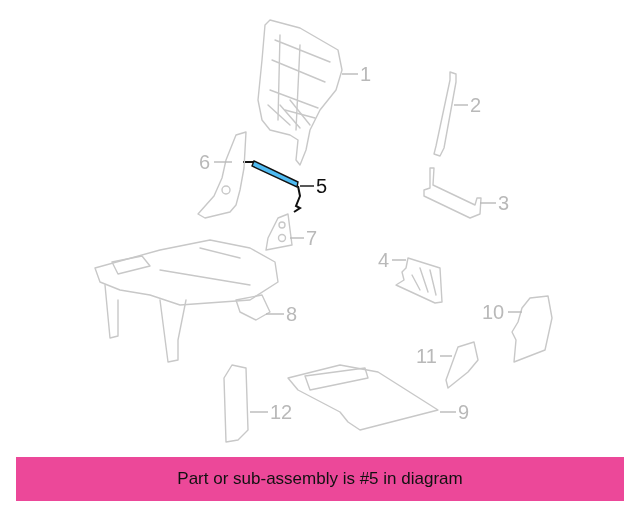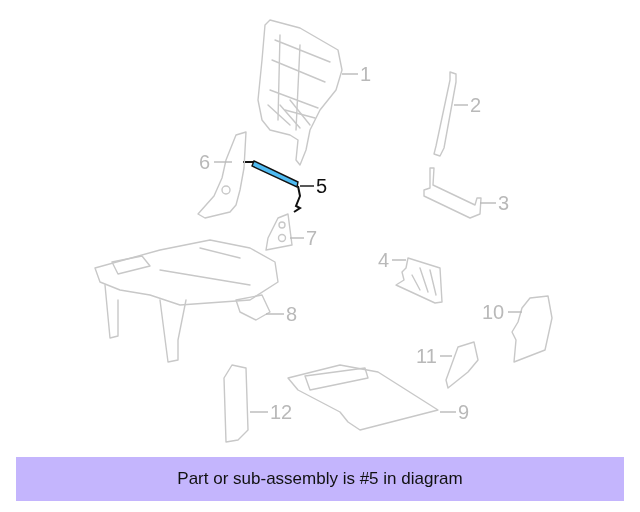--- a/index.html
+++ b/index.html
@@ -2,21 +2,21 @@
 <html><head>
 <meta charset="utf-8">
 <style>
   html, body { margin:0; padding:0; background:#ffffff; }
   body { width:640px; height:512px; position:relative; overflow:hidden; font-family:"Liberation Sans", sans-serif; }
   #diagram { position:absolute; left:0; top:0; width:640px; height:456px; }
   .lbl { font-family:"Liberation Sans", sans-serif; font-size:20px; fill:#b9b9b9; }
   .lbl-hl { fill:#111111; }
   .part { fill:none; stroke:#c8c8c8; stroke-width:1.4; stroke-linejoin:round; stroke-linecap:round; }
   .arrow { stroke:#b9b9b9; stroke-width:1.4; fill:none; }
-  #banner { position:absolute; left:16px; top:457px; width:608px; height:44px; background:#c4b5fd;
+  #banner { position:absolute; left:16px; top:457px; width:608px; height:44px; background:#ec4899;
             display:flex; flex-direction:column; align-items:center; justify-content:center; }
   #banner span { font-size:17px; line-height:20px; color:#111; }
 </style>
 </head>
 <body>
 
 <svg id="diagram" viewBox="0 0 640 456" xmlns="http://www.w3.org/2000/svg">
 
   <g>
     <path class="part" d="M265,25 L270,20 L300,28 L338,50 L342,70 L336,90 L320,110 L310,130 L306,150 L300,165 L296,160 L298,140 L290,135 L270,130 L262,120 L258,100 L262,60 Z"></path>

